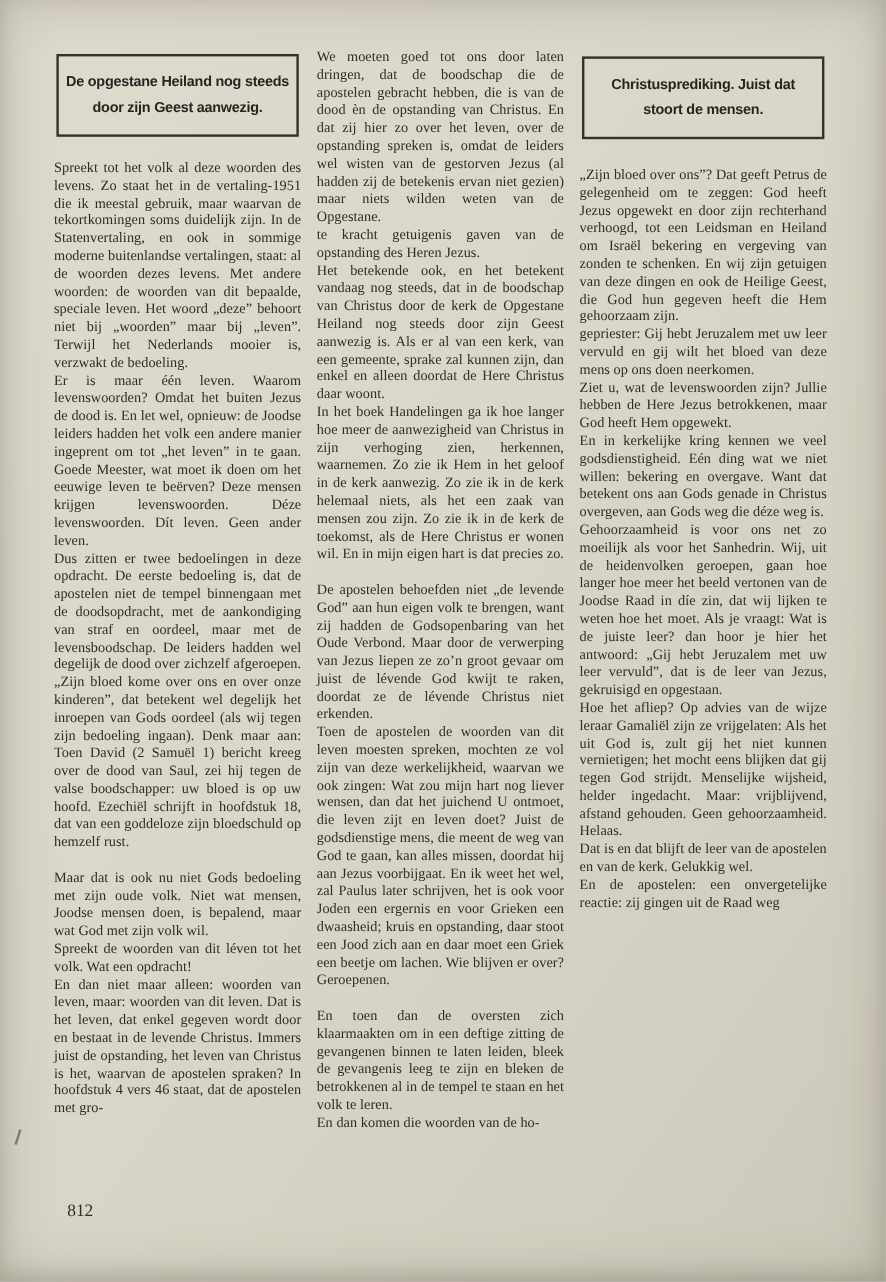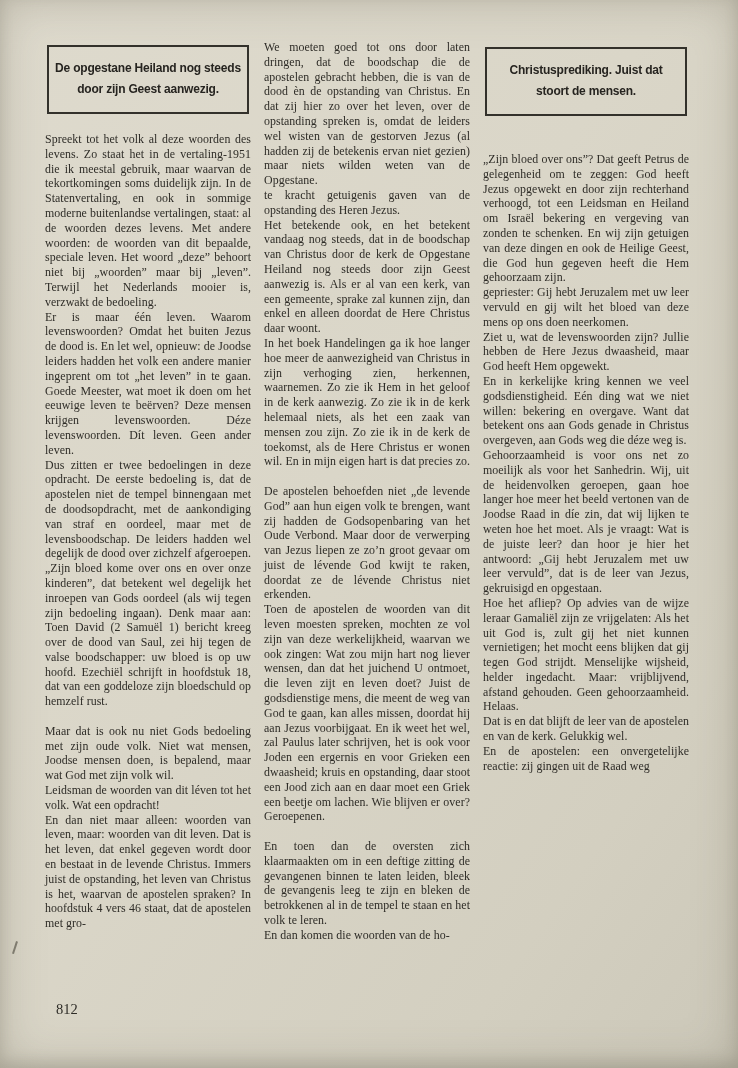--- a/index.html
+++ b/index.html
@@ -43,21 +43,21 @@
   }
   .heading-box {
     border: 2px solid #33312b;
     background: transparent;
     text-align: center;
     padding: 11px 5px 12px 5px;
     margin: 5px 2px 18px 2px;
   }
   .heading-box-right {
     margin-top: 7px;
-    margin-bottom: 36px;
+    margin-bottom: 22px;
     text-align: center;
   }
   .heading {
     margin: 0;
     font-family: "Liberation Sans", sans-serif;
     font-weight: bold;
     font-size: 12px;
     line-height: 21px;
     color: #262420;
     letter-spacing: -0.2px;
@@ -90,21 +90,21 @@
 
     <div class="column">
       <div class="heading-box">
         <h2 class="heading">De opgestane Heiland nog steeds door zijn Geest aanwezig.</h2>
       </div>
       <div class="col-body">
           <p>Spreekt tot het volk al deze woorden des levens. Zo staat het in de vertaling-1951 die ik meestal gebruik, maar waarvan de tekortkomingen soms duidelijk zijn. In de Statenvertaling, en ook in sommige moderne buitenlandse vertalingen, staat: al de woorden dezes levens. Met andere woorden: de woorden van dit bepaalde, speciale leven. Het woord „deze” behoort niet bij „woorden” maar bij „leven”. Terwijl het Nederlands mooier is, verzwakt de bedoeling.</p>
           <p>Er is maar één leven. Waarom levenswoorden? Omdat het buiten Jezus de dood is. En let wel, opnieuw: de Joodse leiders hadden het volk een andere manier ingeprent om tot „het leven” in te gaan. Goede Meester, wat moet ik doen om het eeuwige leven te beërven? Deze mensen krijgen levenswoorden. Déze levenswoorden. Dít leven. Geen ander leven.</p>
           <p>Dus zitten er twee bedoelingen in deze opdracht. De eerste bedoeling is, dat de apostelen niet de tempel binnengaan met de doodsopdracht, met de aankondiging van straf en oordeel, maar met de levensboodschap. De leiders hadden wel degelijk de dood over zichzelf afgeroepen. „Zijn bloed kome over ons en over onze kinderen”, dat betekent wel degelijk het inroepen van Gods oordeel (als wij tegen zijn bedoeling ingaan). Denk maar aan: Toen David (2 Samuël 1) bericht kreeg over de dood van Saul, zei hij tegen de valse boodschapper: uw bloed is op uw hoofd. Ezechiël schrijft in hoofdstuk 18, dat van een goddeloze zijn bloedschuld op hemzelf rust.</p>
           <p class="gap">Maar dat is ook nu niet Gods bedoeling met zijn oude volk. Niet wat mensen, Joodse mensen doen, is bepalend, maar wat God met zijn volk wil.</p>
-          <p>Leidsman de woorden van dit léven tot het volk. Wat een opdracht!</p>
+          <p>Spreekt de woorden van dit léven tot het volk. Wat een opdracht!</p>
           <p>En dan niet maar alleen: woorden van leven, maar: woorden van dit leven. Dat is het leven, dat enkel gegeven wordt door en bestaat in de levende Christus. Immers juist de opstanding, het leven van Christus is het, waarvan de apostelen spraken? In hoofdstuk 4 vers 46 staat, dat de apostelen met gro-</p>
         </div>
     </div>
 
     <div class="column">
       <div class="col-body">
           <p>We moeten goed tot ons door laten dringen, dat de boodschap die de apostelen gebracht hebben, die is van de dood èn de opstanding van Christus. En dat zij hier zo over het leven, over de opstanding spreken is, omdat de leiders wel wisten van de gestorven Jezus (al hadden zij de betekenis ervan niet gezien) maar niets wilden weten van de Opgestane.</p>
           <p>te kracht getuigenis gaven van de opstanding des Heren Jezus.</p>
           <p>Het betekende ook, en het betekent vandaag nog steeds, dat in de boodschap van Christus door de kerk de Opgestane Heiland nog steeds door zijn Geest aanwezig is. Als er al van een kerk, van een gemeente, sprake zal kunnen zijn, dan enkel en alleen doordat de Here Christus daar woont.</p>
           <p>In het boek Handelingen ga ik hoe langer hoe meer de aanwezigheid van Christus in zijn verhoging zien, herkennen, waarnemen. Zo zie ik Hem in het geloof in de kerk aanwezig. Zo zie ik in de kerk helemaal niets, als het een zaak van mensen zou zijn. Zo zie ik in de kerk de toekomst, als de Here Christus er wonen wil. En in mijn eigen hart is dat precies zo.</p>
@@ -115,21 +115,21 @@
         </div>
     </div>
 
     <div class="column">
       <div class="heading-box heading-box-right">
         <h2 class="heading">Christusprediking. Juist dat stoort de mensen.</h2>
       </div>
       <div class="col-body">
           <p>„Zijn bloed over ons”? Dat geeft Petrus de gelegenheid om te zeggen: God heeft Jezus opgewekt en door zijn rechterhand verhoogd, tot een Leidsman en Heiland om Israël bekering en vergeving van zonden te schenken. En wij zijn getuigen van deze dingen en ook de Heilige Geest, die God hun gegeven heeft die Hem gehoorzaam zijn.</p>
           <p>gepriester: Gij hebt Jeruzalem met uw leer vervuld en gij wilt het bloed van deze mens op ons doen neerkomen.</p>
-          <p>Ziet u, wat de levenswoorden zijn? Jullie hebben de Here Jezus dwaasheid, maar God heeft Hem opgewekt.</p>
+          <p>Ziet u, wat de levenswoorden zijn? Jullie hebben de Here Jezus betrokkenen, maar God heeft Hem opgewekt.</p>
           <p>En in kerkelijke kring kennen we veel godsdienstigheid. Eén ding wat we niet willen: bekering en overgave. Want dat betekent ons aan Gods genade in Christus overgeven, aan Gods weg die déze weg is.</p>
           <p>Gehoorzaamheid is voor ons net zo moeilijk als voor het Sanhedrin. Wij, uit de heidenvolken geroepen, gaan hoe langer hoe meer het beeld vertonen van de Joodse Raad in díe zin, dat wij lijken te weten hoe het moet. Als je vraagt: Wat is de juiste leer? dan hoor je hier het antwoord: „Gij hebt Jeruzalem met uw leer vervuld”, dat is de leer van Jezus, gekruisigd en opgestaan.</p>
           <p>Hoe het afliep? Op advies van de wijze leraar Gamaliël zijn ze vrijgelaten: Als het uit God is, zult gij het niet kunnen vernietigen; het mocht eens blijken dat gij tegen God strijdt. Menselijke wijsheid, helder ingedacht. Maar: vrijblijvend, afstand gehouden. Geen gehoorzaamheid. Helaas.</p>
           <p>Dat is en dat blijft de leer van de apostelen en van de kerk. Gelukkig wel.</p>
           <p>En de apostelen: een onvergetelijke reactie: zij gingen uit de Raad weg</p>
         </div>
     </div>
 
   </div>
 

